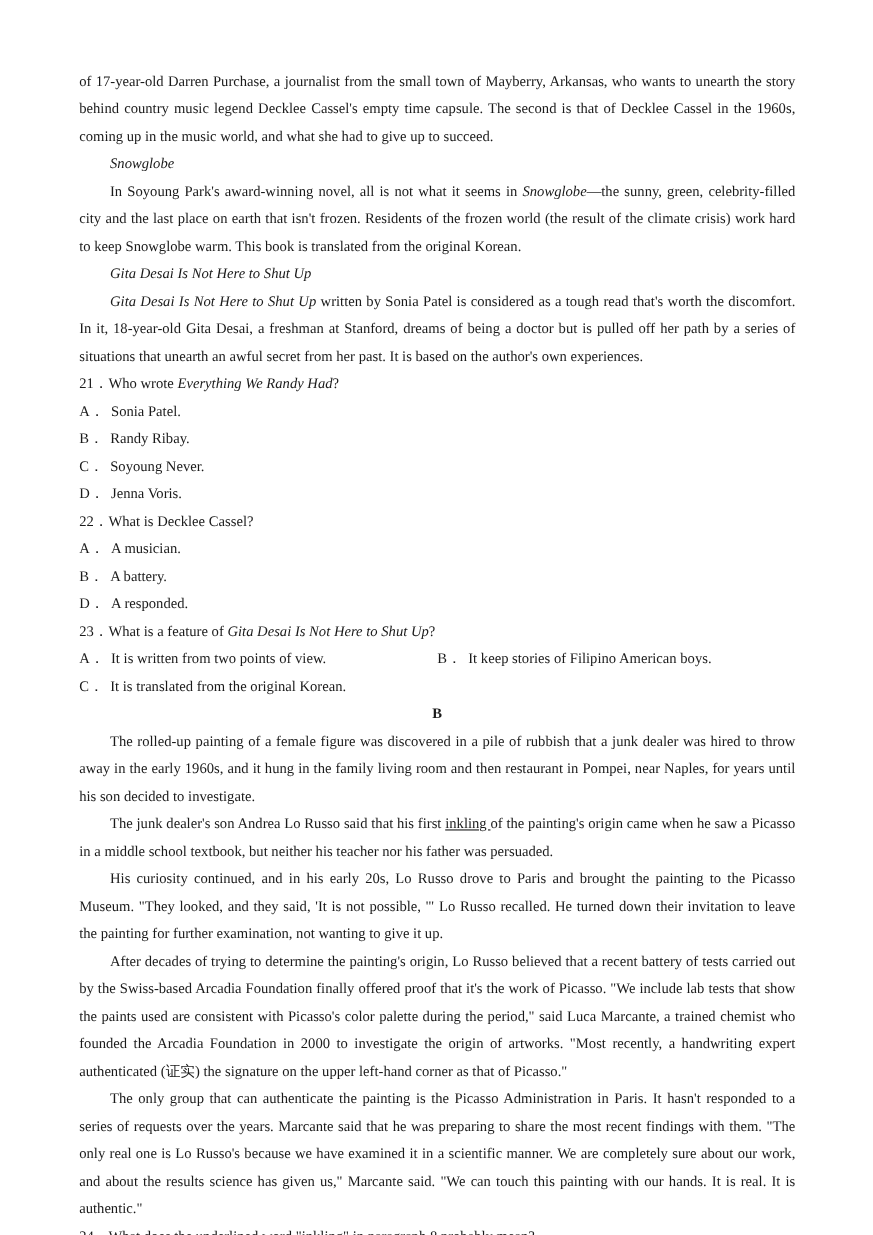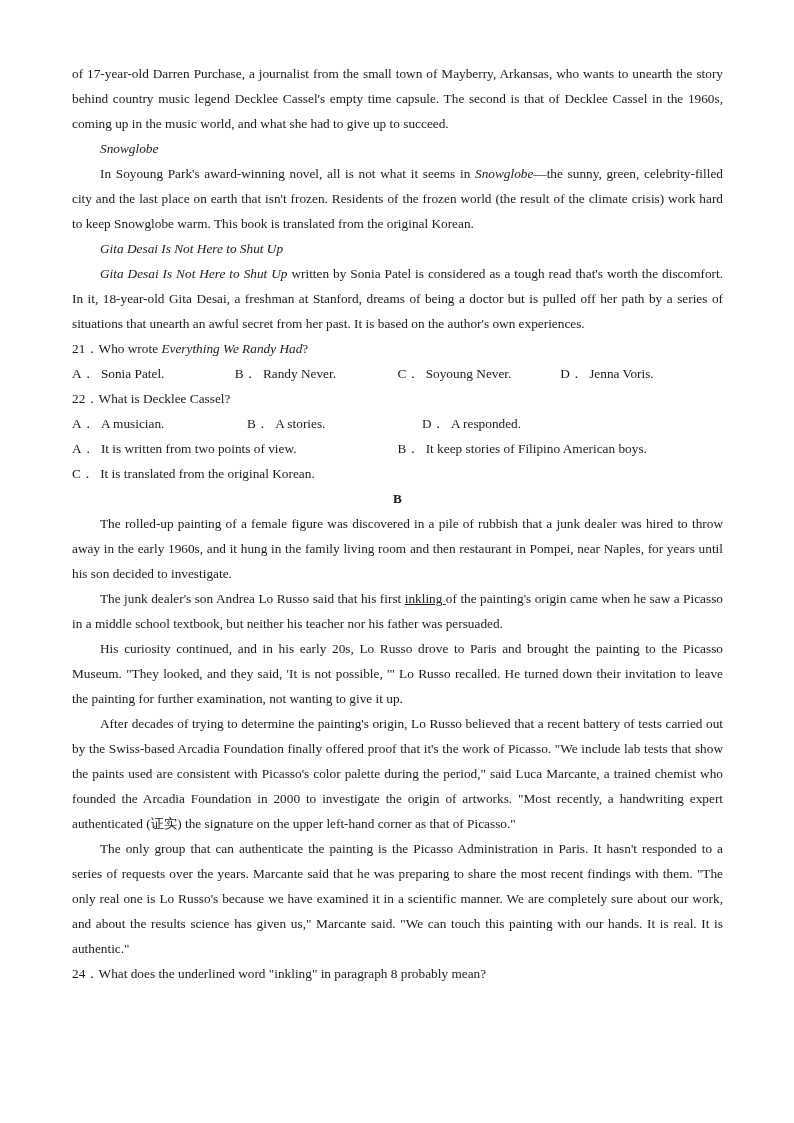--- a/index.html
+++ b/index.html
@@ -3,21 +3,21 @@
 <meta charset="utf-8">
 <style>
   html, body { margin: 0; padding: 0; background: #ffffff; }
   body { width: 794px; height: 1123px; position: relative; overflow: hidden;
          font-family: "Liberation Serif", "DejaVu Serif", serif; color: #1a1a1a; }
   .page { position: absolute; left: 72px; top: 61px; width: 651px; font-size: 13.3px; line-height: 25px; }
   .p { margin: 0; text-align: justify; }
   .indent { text-indent: 28px; }
   .title-it { font-style: italic; margin: 0; padding-left: 28px; }
   .q { margin: 0; }
-  .opts4 { display: flex; margin: 0; }
+  .opts4 { display: flex; margin: 0; flex-direction: column; }
   .opts4 .opt { width: 175px; }
   .opts2 { display: flex; margin: 0; }
   .opts2 .opt { width: 350px; }
   .opt .lbl { margin-right: 6px; }
   .sec { text-align: center; font-weight: bold; margin: 0; }
   .u { text-decoration: underline; }
   i { font-style: italic; }
 </style>
 </head>
 <body>
@@ -27,32 +27,33 @@
 
   <p class="title-it">Snowglobe</p>
   <p class="p indent"><span>In Soyoung Park's award-winning novel, all  is not what it seems in </span><i>Snowglobe</i><span>—the sunny, green, celebrity-filled  city and the last place on earth that isn't frozen. Residents of the frozen world (the result of the climate crisis) work hard to keep Snowglobe warm. This book is translated from the original Korean.</span></p>
 
   <p class="title-it">Gita Desai Is Not Here to Shut Up</p>
   <p class="p indent"><span></span><i>Gita Desai Is Not Here to Shut Up</i><span> written by Sonia Patel is considered as a tough read that's worth the discomfort. In it, 18-year-old Gita Desai, a freshman at Stanford, dreams of being a doctor but is pulled  off her path by a series of situations that unearth an awful secret from her past. It is based on the author's own experiences.</span></p>
 
   <p class="q"><span>21．</span><span>Who wrote </span><i>Everything We Randy Had</i><span>?</span></p>
   <div class="opts4">
     <div class="opt"><span class="lbl">A．</span><span>Sonia Patel.</span></div>
-    <div class="opt"><span class="lbl">B．</span><span>Randy Never.</span></div>
+    <div class="opt"><span class="lbl">B．</span><span>Randy Ribay.</span></div>
     <div class="opt"><span class="lbl">C．</span><span>Soyoung Never.</span></div>
     <div class="opt"><span class="lbl">D．</span><span>Jenna Voris.</span></div>
   </div>
 
   <p class="q"><span>22．</span><span>What is Decklee Cassel?</span></p>
   <div class="opts4">
     <div class="opt"><span class="lbl">A．</span><span>A musician.</span></div>
-    <div class="opt"><span class="lbl">B．</span><span>A stories.</span></div>
+    <div class="opt"><span class="lbl">B．</span><span>A battery.</span></div>
     <div class="opt"><span class="lbl">D．</span><span>A responded.</span></div>
   </div>
 
+  <p class="q"><span>23．</span><span>What is a feature of </span><i>Gita Desai Is Not Here to Shut Up</i><span>?</span></p>
   <div class="opts2">
     <div class="opt"><span class="lbl">A．</span><span>It is written from two points of view.</span></div>
     <div class="opt"><span class="lbl">B．</span><span>It keep stories of Filipino  American boys.</span></div>
   </div>
   <div class="opts2">
     <div class="opt"><span class="lbl">C．</span><span>It is translated from the original Korean.</span></div>
   </div>
 
   <p class="sec">B</p>
   <p class="p indent">The rolled-up painting  of a female figure was discovered in a pile  of rubbish that a junk dealer was hired to throw away in the early 1960s, and it hung in the family living room and then restaurant in Pompei, near Naples, for years until his son decided to investigate.</p>

